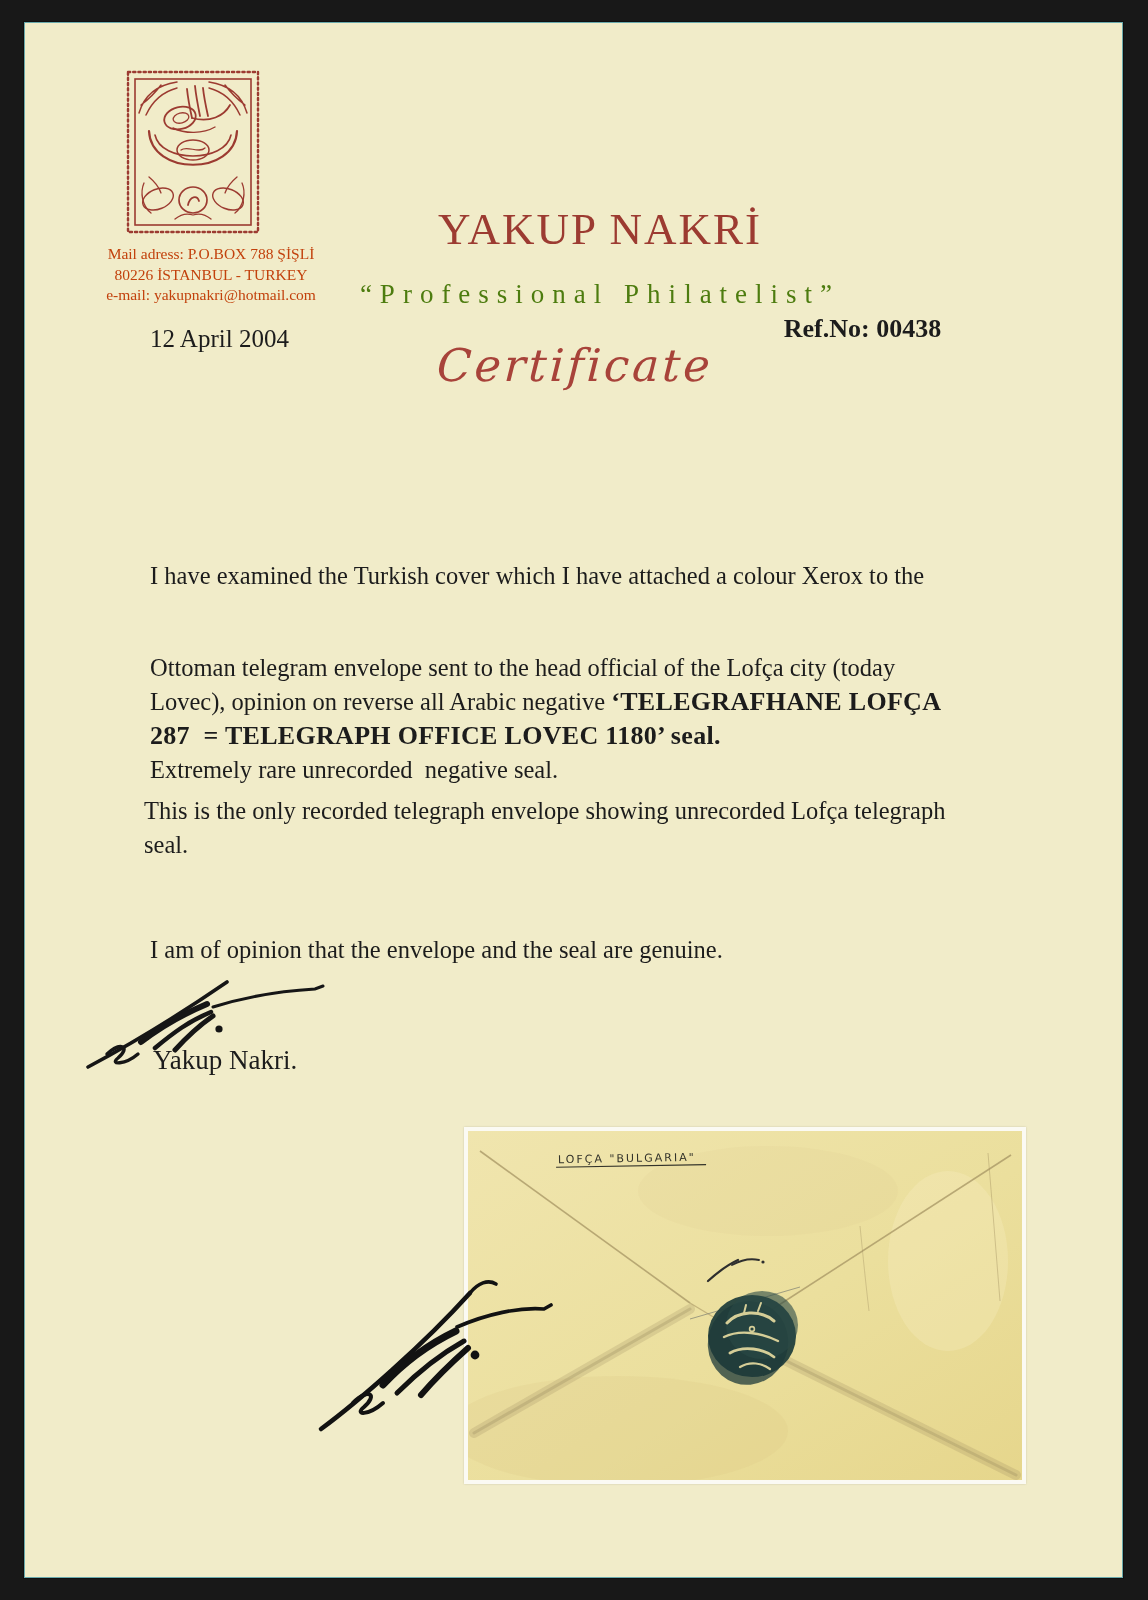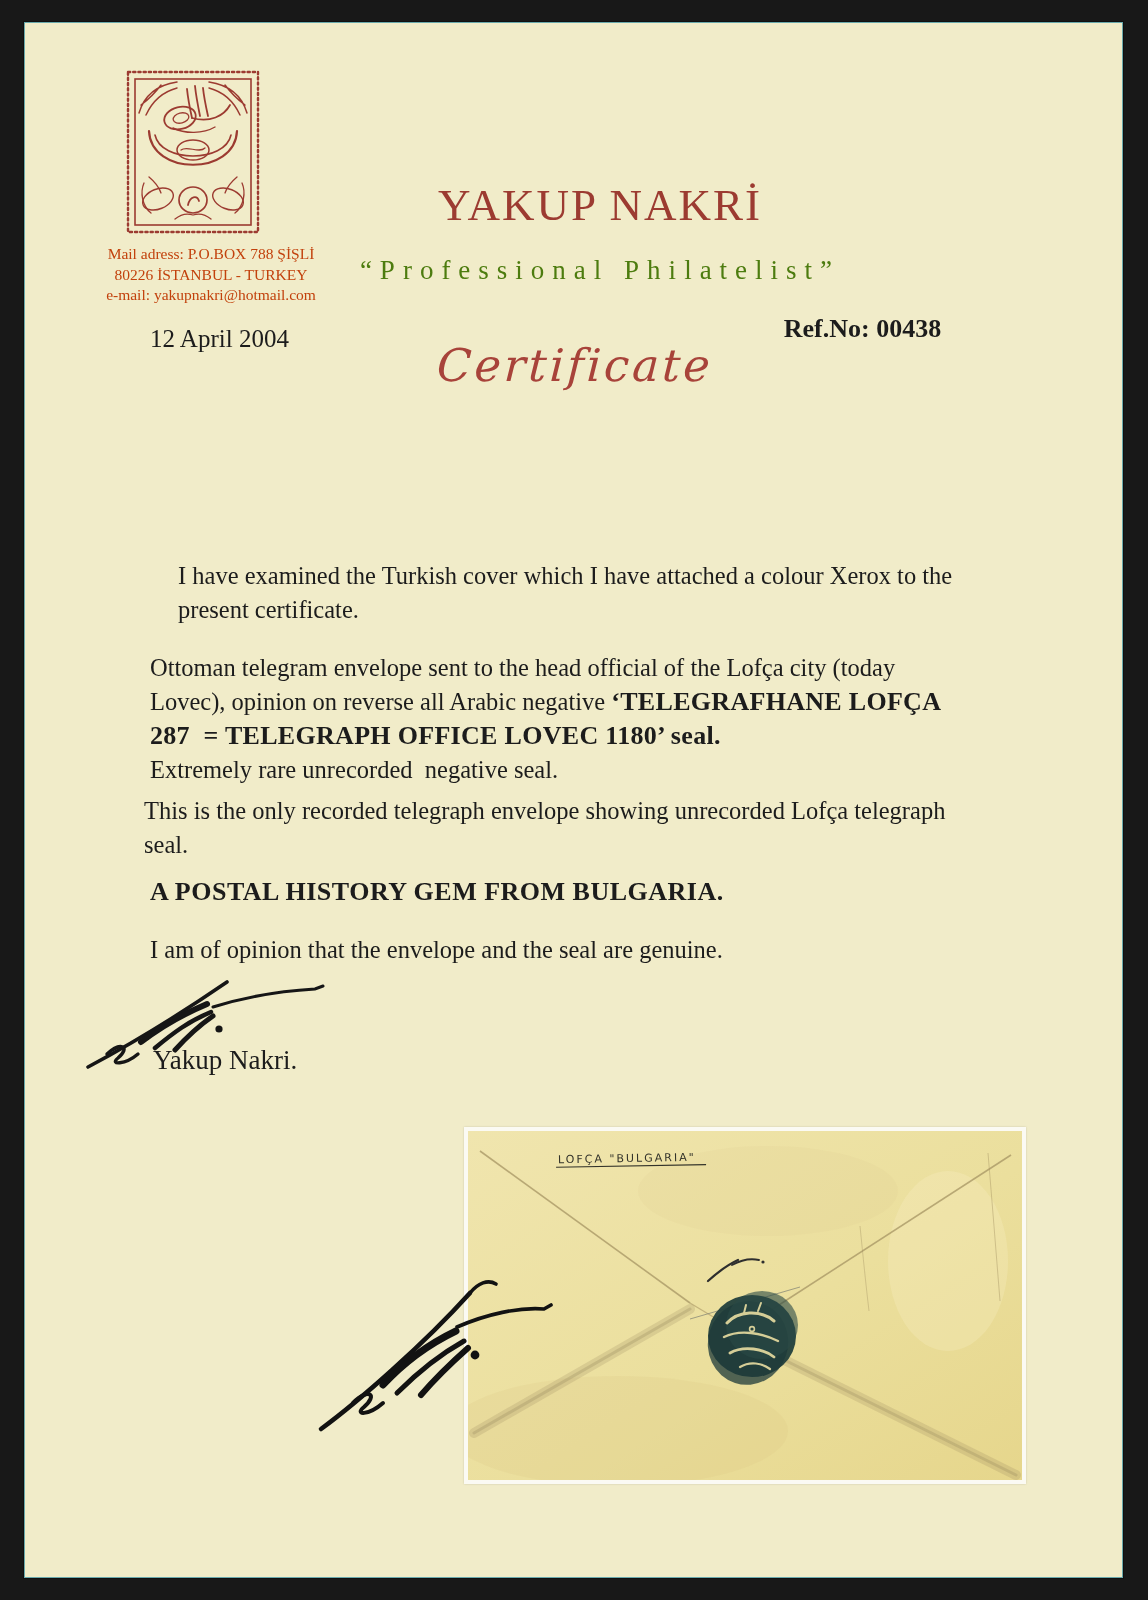--- a/index.html
+++ b/index.html
@@ -8,34 +8,34 @@
   .page {
     position:absolute; left:25px; top:23px; width:1097px; height:1554px;
     background:#f1ecc9; box-shadow:0 0 0 1px #69a9ac, 0 0 0 2px #101010;
   }
   .abs { position:absolute; }
   .contact {
     left:52px; top:221px; width:268px; text-align:center;
     color:#c2410c; font-size:15.5px; line-height:20.5px;
   }
   .head-center { left:295px; top:156px; width:560px; text-align:center; }
-  .brand-name { font-size:45px; letter-spacing:2px; color:#9c3b31; font-weight:normal; }
+  .brand-name { font-size:45px; letter-spacing:2px; color:#9c3b31; font-weight:normal;margin-top:24px; }
   .brand-tagline { margin-top:24px; font-size:27px; letter-spacing:8px; color:#4d7c0f; }
   .date-line { left:125px; top:302px; font-size:25px; color:#1c1c1c; }
   .ref-line  { left:690px; top:291px; width:295px; text-align:center; font-size:26px; font-weight:bold; color:#1c1c1c; }
   .doc-title {
     left:350px; top:316px; width:400px; text-align:center;
     font-family:"DejaVu Serif", serif; font-style:italic;
     font-size:45px; letter-spacing:3px; color:#a8433a; transform:skewX(-3deg);
   }
   .copy { left:125px; width:885px; color:#1c1c1c; font-size:24.5px; line-height:34px; }
   .docline { white-space:pre-wrap; }
   .bigbold { font-weight:bold; font-size:26px; letter-spacing:0.3px; }
   .h1 { top:482px; font-weight:bold; font-size:26px; letter-spacing:0.5px; }
-  .p1 { top:536px;margin-left:28px; }
+  .p1 { top:536px; }
   .p2 { top:628px; }
   .p3 { top:771px; left:119px; }
   .h2 { top:852px; font-weight:bold; font-size:26px; letter-spacing:0.5px; }
   .p4 { top:910px; }
   .signed-name { left:128px; top:1022px; font-size:27px; color:#1c1c1c; }
   .sig-small { left:60px; top:946px; width:245px; height:102px; z-index:3; }
   .photo {
     left:439px; top:1104px; width:562px; height:357px;
     background:#fbfaf3; padding:4px; box-shadow:0 0 2px rgba(0,0,0,0.15);
   }
@@ -88,36 +88,34 @@
     <div class="brand-tagline">“Professional Philatelist”</div>
   </div>
 
   <div class="abs date-line">12 April 2004</div>
   <div class="abs ref-line">Ref.No: 00438</div>
   <div class="abs doc-title">Certificate</div>
 
 
   <div class="abs copy p1">
     <div class="docline">I have examined the Turkish cover which I have attached a colour Xerox to the</div>
-    <div class="docline">present certificate.</div>
   </div>
 
   <div class="abs copy p2">
     <div class="docline">Ottoman telegram envelope sent to the head official of the Lofça city (today</div>
     <div class="docline"><span>Lovec), opinion on reverse all Arabic negative </span><span class="bigbold">‘TELEGRAFHANE LOFÇA</span></div>
     <div class="docline bigbold">287  = TELEGRAPH OFFICE LOVEC 1180’ seal.</div>
     <div class="docline">Extremely rare unrecorded  negative seal.</div>
   </div>
 
   <div class="abs copy p3">
     <div class="docline">This is the only recorded telegraph envelope showing unrecorded Lofça telegraph</div>
     <div class="docline">seal.</div>
   </div>
 
-  <div class="abs copy h2">A POSTAL HISTORY GEM FROM BULGARIA.</div>
 
   <div class="abs copy p4 docline">I am of opinion that the envelope and the seal are genuine.</div>
 
   <svg class="abs sig-small" viewBox="0 0 245 102">
     <g stroke="#161616" fill="none" stroke-linecap="round">
       <path d="M3,98 C35,81 88,50 142,13" stroke-width="3.6"></path>
       <path d="M128,38 C160,28 196,22 230,20 L238,17" stroke-width="3"></path>
       <path d="M56,73 C78,56 98,45 122,35" stroke-width="6"></path>
       <path d="M70,79 C88,64 104,52 126,43" stroke-width="4.5"></path>
       <path d="M90,81 C100,70 112,58 128,47" stroke-width="5"></path>

